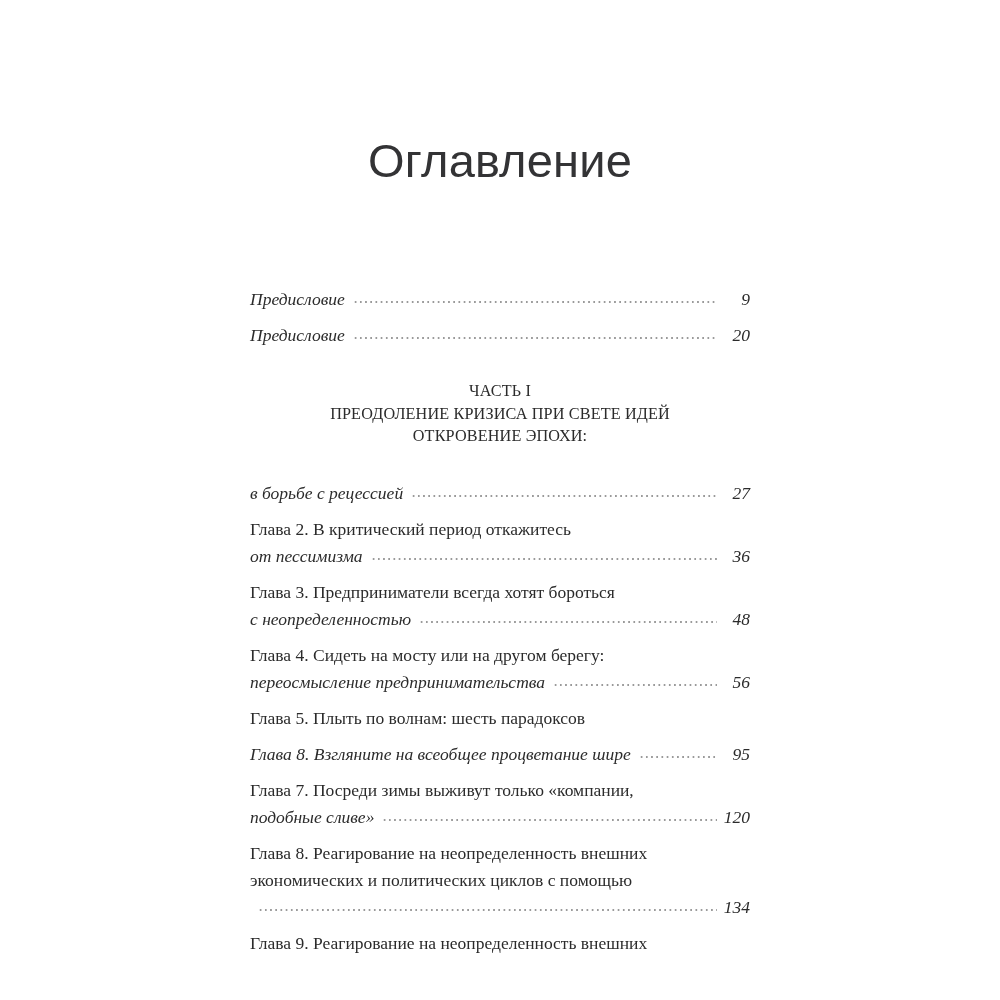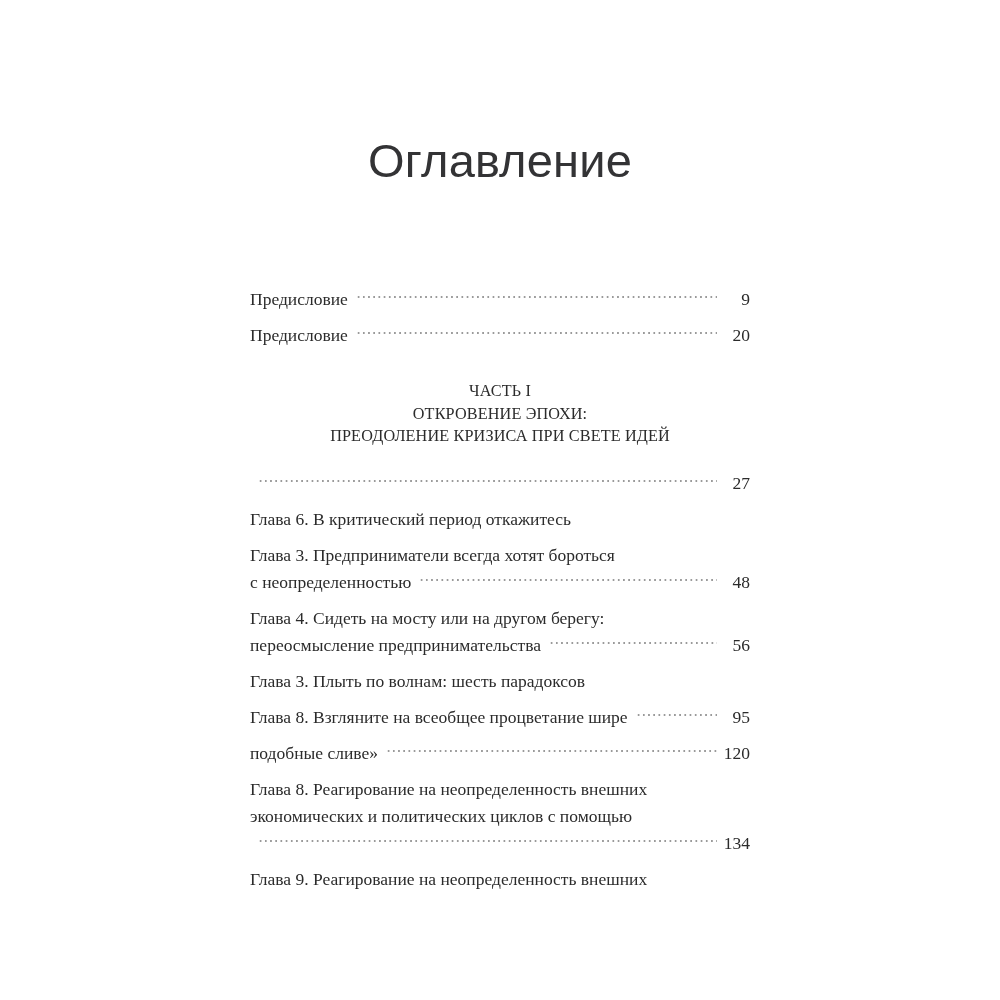--- a/index.html
+++ b/index.html
@@ -55,22 +55,23 @@
     font-size: 17.5px;
     line-height: 27px;
     color: #2b2b2b;
   }
   .toc-entry.front {
     margin-bottom: 9px;
   }
 
   .entry-line {
     display: flex;
-    align-items: flex-start;
-    width: 100%;
+    align-items: center;
+    width: 100%;
+    font-style: italic;
   }
 
   .entry-text {
     white-space: pre-wrap;
   }
 
   .leader {
     flex: 1 1 auto;
     min-width: 14px;
     margin: 0 7px 0 8px;
@@ -103,21 +104,21 @@
   
   .entry-cont {
     display: block;
     width: 100%;
   }
 
   
   .part-heading {
     width: 100%;
     text-align: center;
-    margin: 31px 0 22px 0;
+    margin: 31px 0 32px 0;
     font-size: 16.2px;
     line-height: 22.5px;
     letter-spacing: 0.15px;
     color: #2b2b2b;
   }
   .part-heading div {
     white-space: nowrap;
   }
 
   
@@ -147,34 +148,40 @@
     <div class="toc-entry front">
       <div class="entry-line">
         <span class="entry-text">Предисловие</span>
         <span class="leader"></span>
         <span class="page-num">20</span>
       </div>
     </div>
 
     <div class="part-heading">
       <div>ЧАСТЬ I</div>
+      <div>ПРЕОДОЛЕНИЕ КРИЗИСА ПРИ СВЕТЕ ИДЕЙ</div>
       <div>ОТКРОВЕНИЕ ЭПОХИ:</div>
-      <div>ПРЕОДОЛЕНИЕ КРИЗИСА ПРИ СВЕТЕ ИДЕЙ</div>
-    </div>
-
-    <div class="toc-entry chapter">
-      <div class="entry-line">
+    </div>
+
+    <div class="toc-entry chapter">
+      <div class="entry-line">
+        <span class="entry-text">в борьбе с рецессией</span>
         <span class="leader"></span>
         <span class="page-num">27</span>
       </div>
     </div>
 
     <div class="toc-entry chapter">
       <div class="entry-cont">
-        <span class="entry-text">Глава 6. В критический период откажитесь</span>
+        <span class="entry-text">Глава 2. В критический период откажитесь</span>
+      </div>
+      <div class="entry-line">
+        <span class="entry-text">от пессимизма</span>
+        <span class="leader"></span>
+        <span class="page-num">36</span>
       </div>
     </div>
 
     <div class="toc-entry chapter">
       <div class="entry-cont">
         <span class="entry-text">Глава 3. Предприниматели всегда хотят бороться</span>
       </div>
       <div class="entry-line">
         <span class="entry-text">с неопределенностью</span>
         <span class="leader"></span>
@@ -188,33 +195,36 @@
       </div>
       <div class="entry-line">
         <span class="entry-text">переосмысление предпринимательства</span>
         <span class="leader"></span>
         <span class="page-num">56</span>
       </div>
     </div>
 
     <div class="toc-entry chapter">
       <div class="entry-cont">
-        <span class="entry-text">Глава 3. Плыть по волнам: шесть парадоксов</span>
+        <span class="entry-text">Глава 5. Плыть по волнам: шесть парадоксов</span>
       </div>
     </div>
 
     <div class="toc-entry chapter">
       <div class="entry-line">
         <span class="entry-text">Глава 8. Взгляните на всеобщее процветание шире</span>
         <span class="leader"></span>
         <span class="page-num">95</span>
       </div>
     </div>
 
     <div class="toc-entry chapter">
+      <div class="entry-cont">
+        <span class="entry-text">Глава 7. Посреди зимы выживут только «компании,</span>
+      </div>
       <div class="entry-line">
         <span class="entry-text">подобные сливе»</span>
         <span class="leader"></span>
         <span class="page-num">120</span>
       </div>
     </div>
 
     <div class="toc-entry chapter">
       <div class="entry-cont">
         <span class="entry-text">Глава 8. Реагирование на неопределенность внешних</span>

